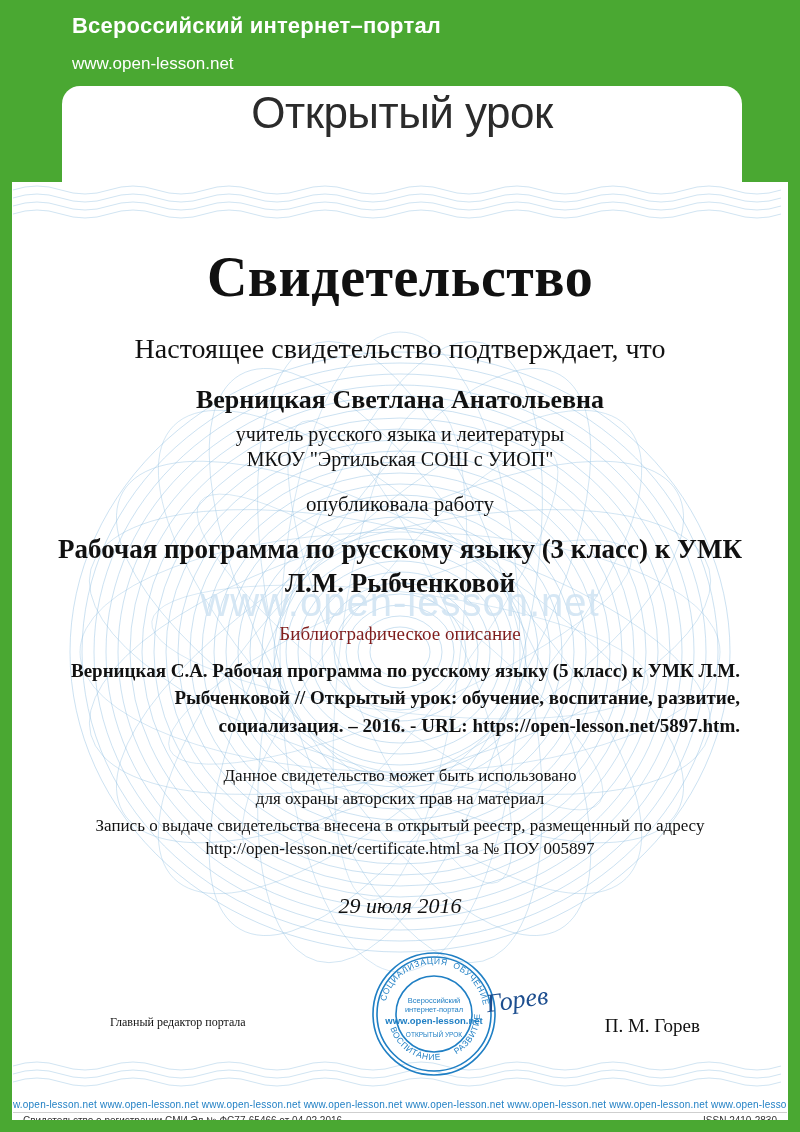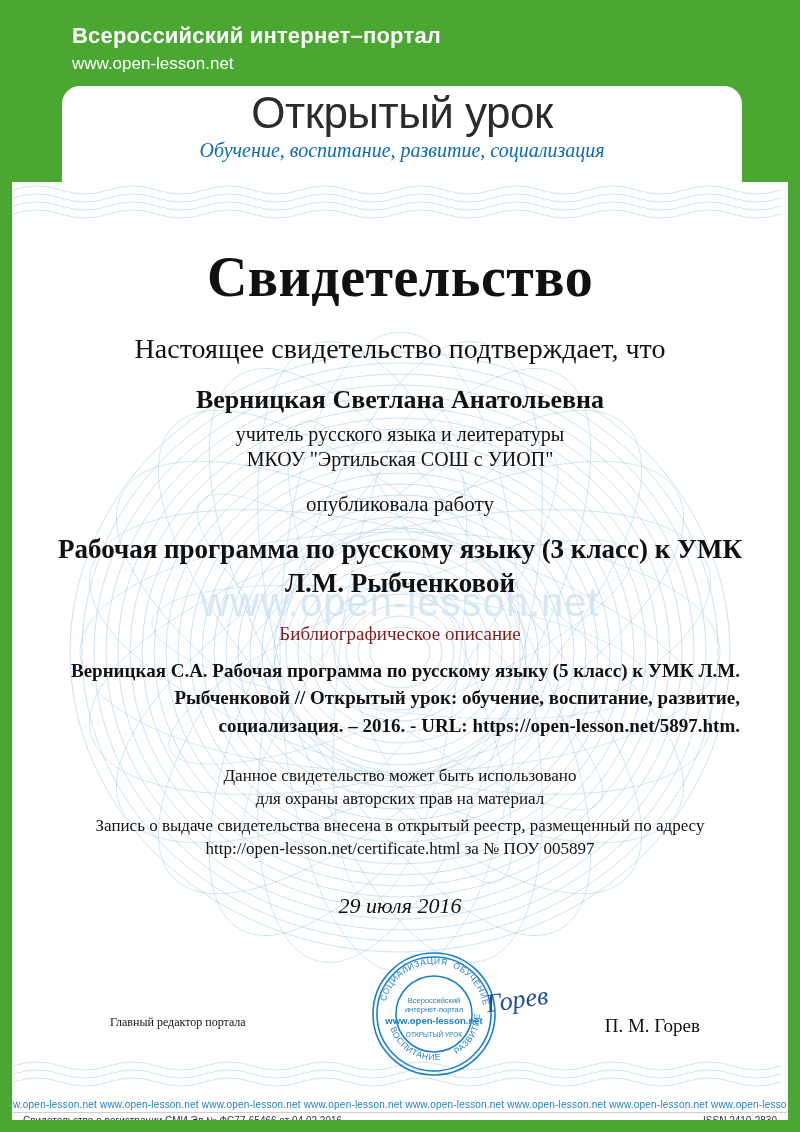--- a/index.html
+++ b/index.html
@@ -44,21 +44,21 @@
     overflow: hidden;
   }
   .header-band {
     position: absolute;
     left: 0; top: 0; width: 100%; height: 74px;
     background: #4aa832;
   }
   .portal-title {
     position: absolute;
     left: 60px;
-    top: 11px;
+    top: 1px;
     font-family: "Liberation Sans", sans-serif;
     font-weight: bold;
     font-size: 22px;
     color: #ffffff;
     letter-spacing: 0.2px;
     white-space: nowrap;
   }
   .portal-url {
     position: absolute;
     left: 60px;
@@ -376,21 +376,20 @@
   </div>
 
   <div class="watermark">www.open-lesson.net</div>
 
   <div class="header">
     <div class="header-band"></div>
     <div class="portal-title">Всероссийский интернет–портал</div>
     <div class="portal-url">www.open-lesson.net</div>
     <div class="white-plate"></div>
     <div class="lesson-title">Открытый урок</div>
-    <div class="lesson-sub">Обучение, воспитание, развитие, социализация</div>
   </div>
 
   <div class="body-wrap">
     <div class="cert-heading">Свидетельство</div>
     <div class="line-confirm">Настоящее свидетельство подтверждает, что</div>
     <div class="recipient">Верницкая Светлана Анатольевна</div>
     <div class="recipient-role">учитель русского языка и леитературы</div>
     <div class="recipient-role" style="margin-top:0">МКОУ "Эртильская СОШ с УИОП"</div>
     <div class="published-label">опубликовала работу</div>
     <div class="work-title">Рабочая программа по русскому языку (3 класс) к УМК Л.М. Рыбченковой</div>

